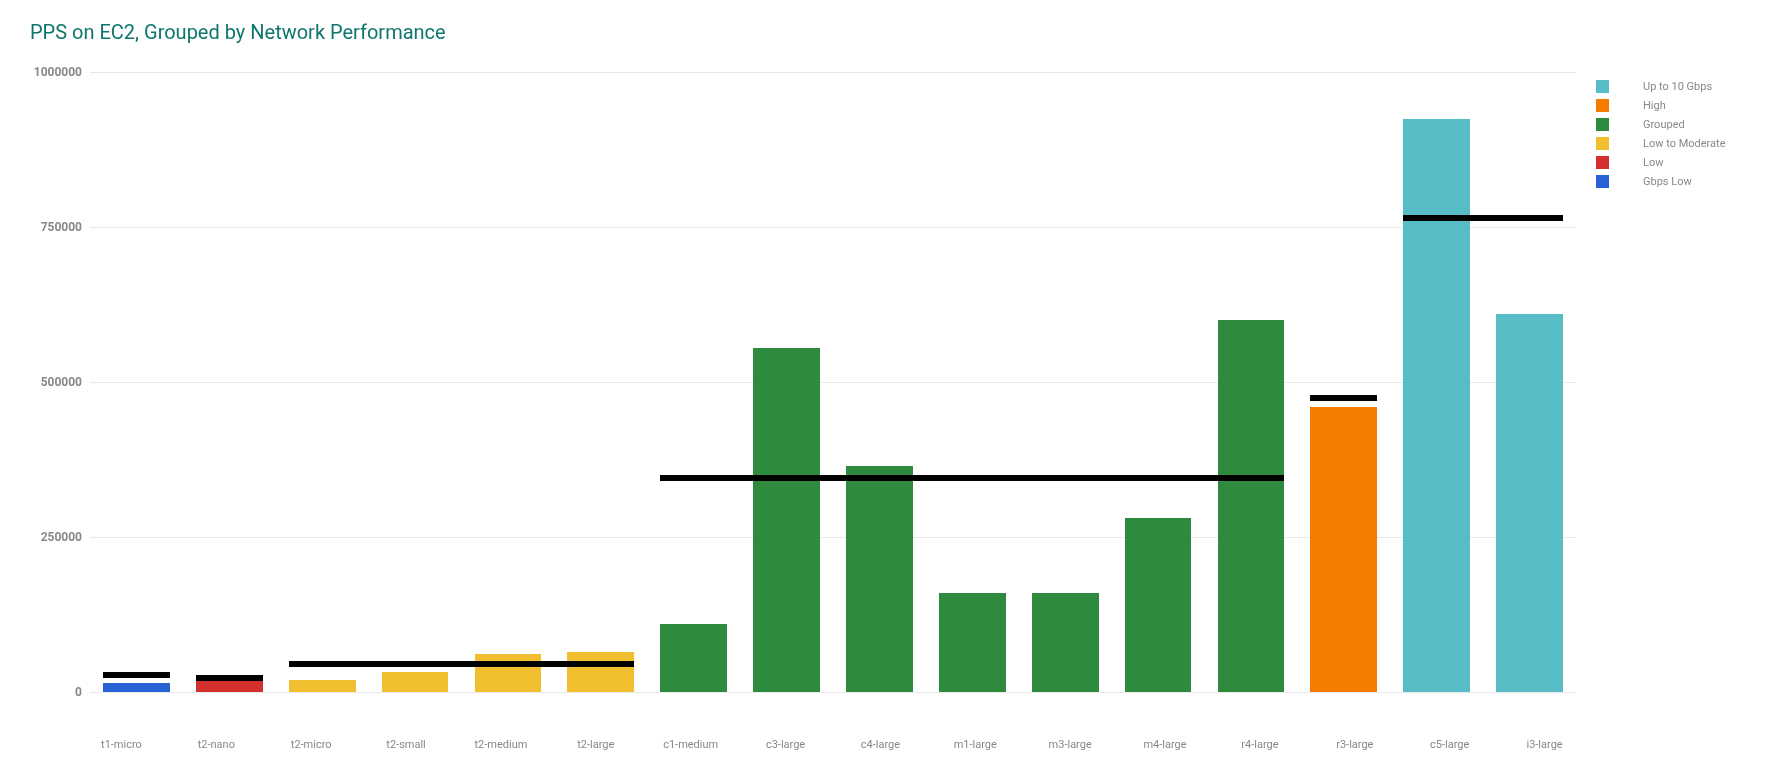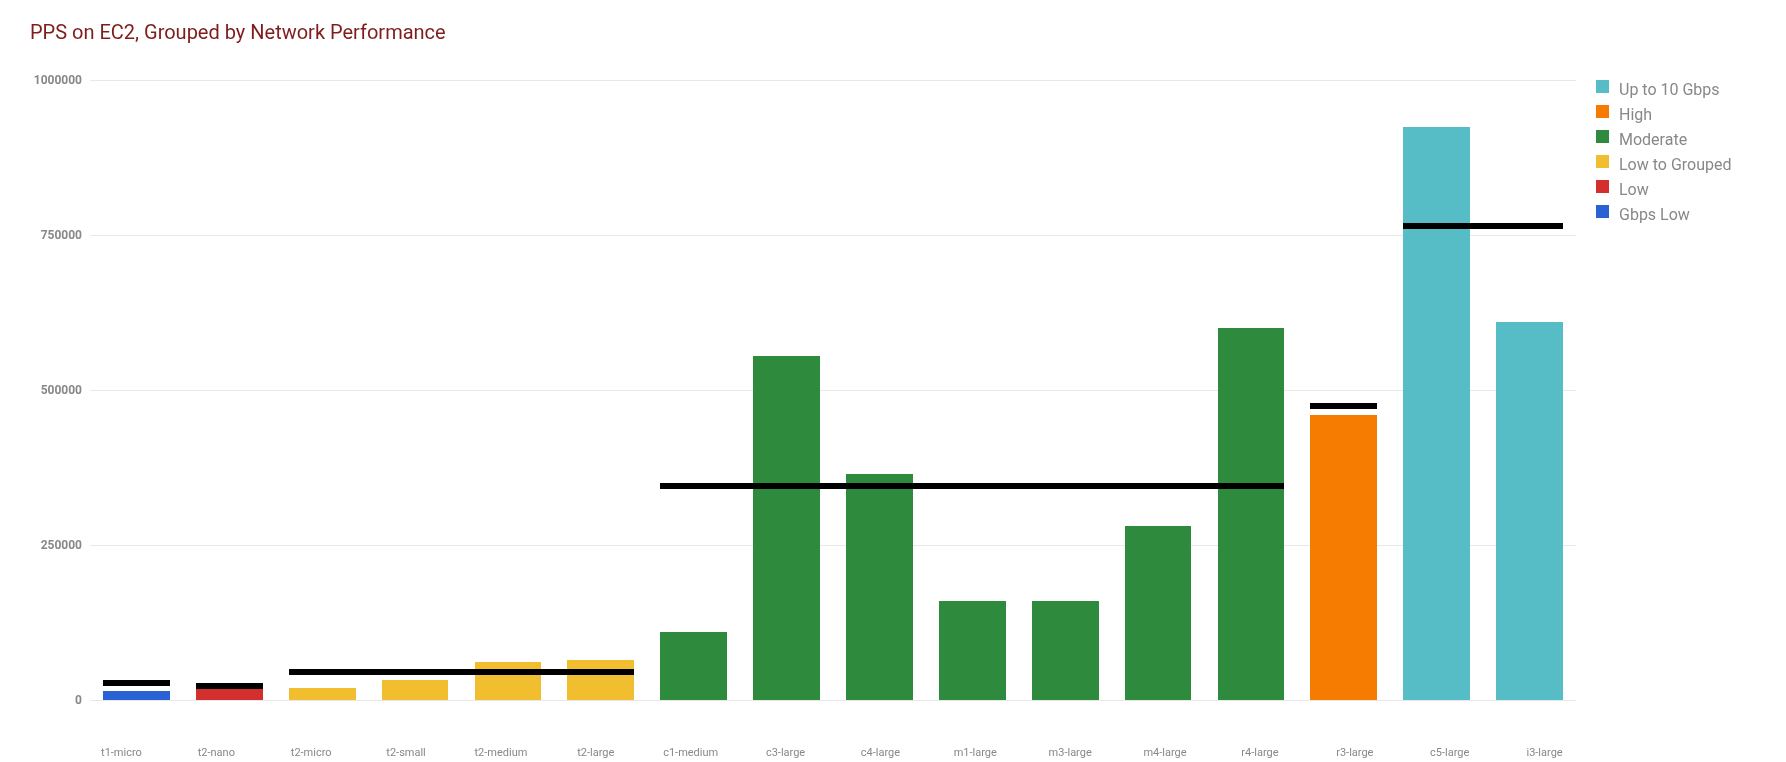--- a/index.html
+++ b/index.html
@@ -15,23 +15,23 @@
       height: 762px;
       position: relative;
     }
     .chart-container {
       position: relative;
       width: 100%;
       height: 100%;
     }
     .chart-title {
       font-size: 20px;
-      color: #7f1d1d;
+      color: #0f766e;
       font-weight: 400;
-      margin-bottom: 36px;
+      margin-bottom: 28px;
       margin-left: 10px;
     }
     .plot-wrapper {
       display: flex;
       position: relative;
       height: 660px;
     }
     .y-axis {
       width: 70px;
       position: relative;
@@ -106,22 +106,23 @@
     .legend {
       position: absolute;
       right: 10px;
       top: 60px;
       width: 160px;
     }
     .legend-item {
       display: flex;
       align-items: flex-start;
       margin-bottom: 6px;
-      font-size: 16px;
+      font-size: 11px;
       color: #888;
+      gap: 24px;
     }
     .legend-swatch {
       width: 13px;
       height: 13px;
       margin-right: 10px;
       flex-shrink: 0;
     }
     .plot-inner {
       margin-right: 190px;
       position: relative;
@@ -236,25 +237,25 @@
       <div class="legend-item">
         <div class="legend-swatch" style="background: rgb(86, 189, 198);"></div>
         <span>Up to 10 Gbps</span>
       </div>
       <div class="legend-item">
         <div class="legend-swatch" style="background: rgb(245, 124, 0);"></div>
         <span>High</span>
       </div>
       <div class="legend-item">
         <div class="legend-swatch" style="background: rgb(46, 139, 62);"></div>
-        <span>Moderate</span>
+        <span>Grouped</span>
       </div>
       <div class="legend-item">
         <div class="legend-swatch" style="background: rgb(240, 190, 47);"></div>
-        <span>Low to Grouped</span>
+        <span>Low to Moderate</span>
       </div>
       <div class="legend-item">
         <div class="legend-swatch" style="background: rgb(211, 47, 47);"></div>
         <span>Low</span>
       </div>
       <div class="legend-item">
         <div class="legend-swatch" style="background: rgb(40, 98, 212);"></div>
         <span>Gbps Low</span>
       </div>
     </div>

